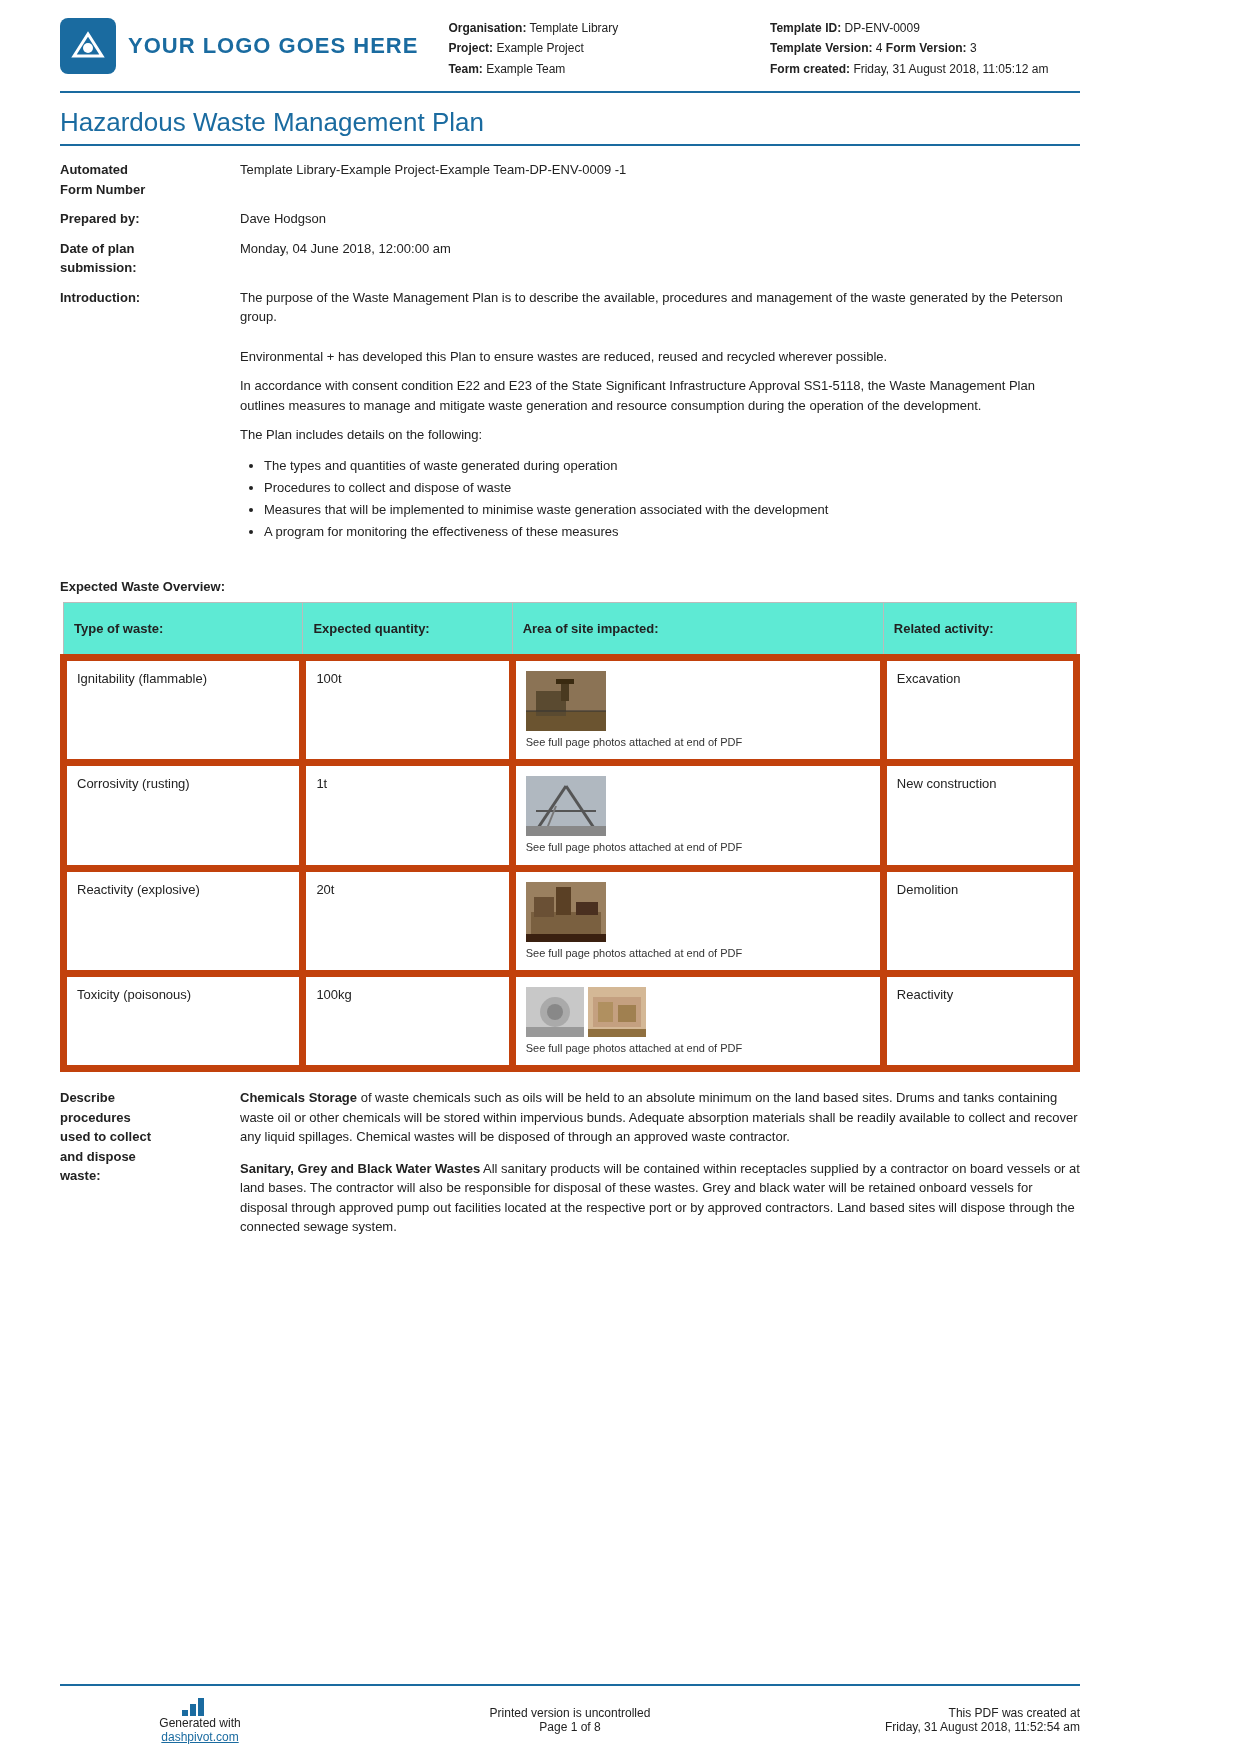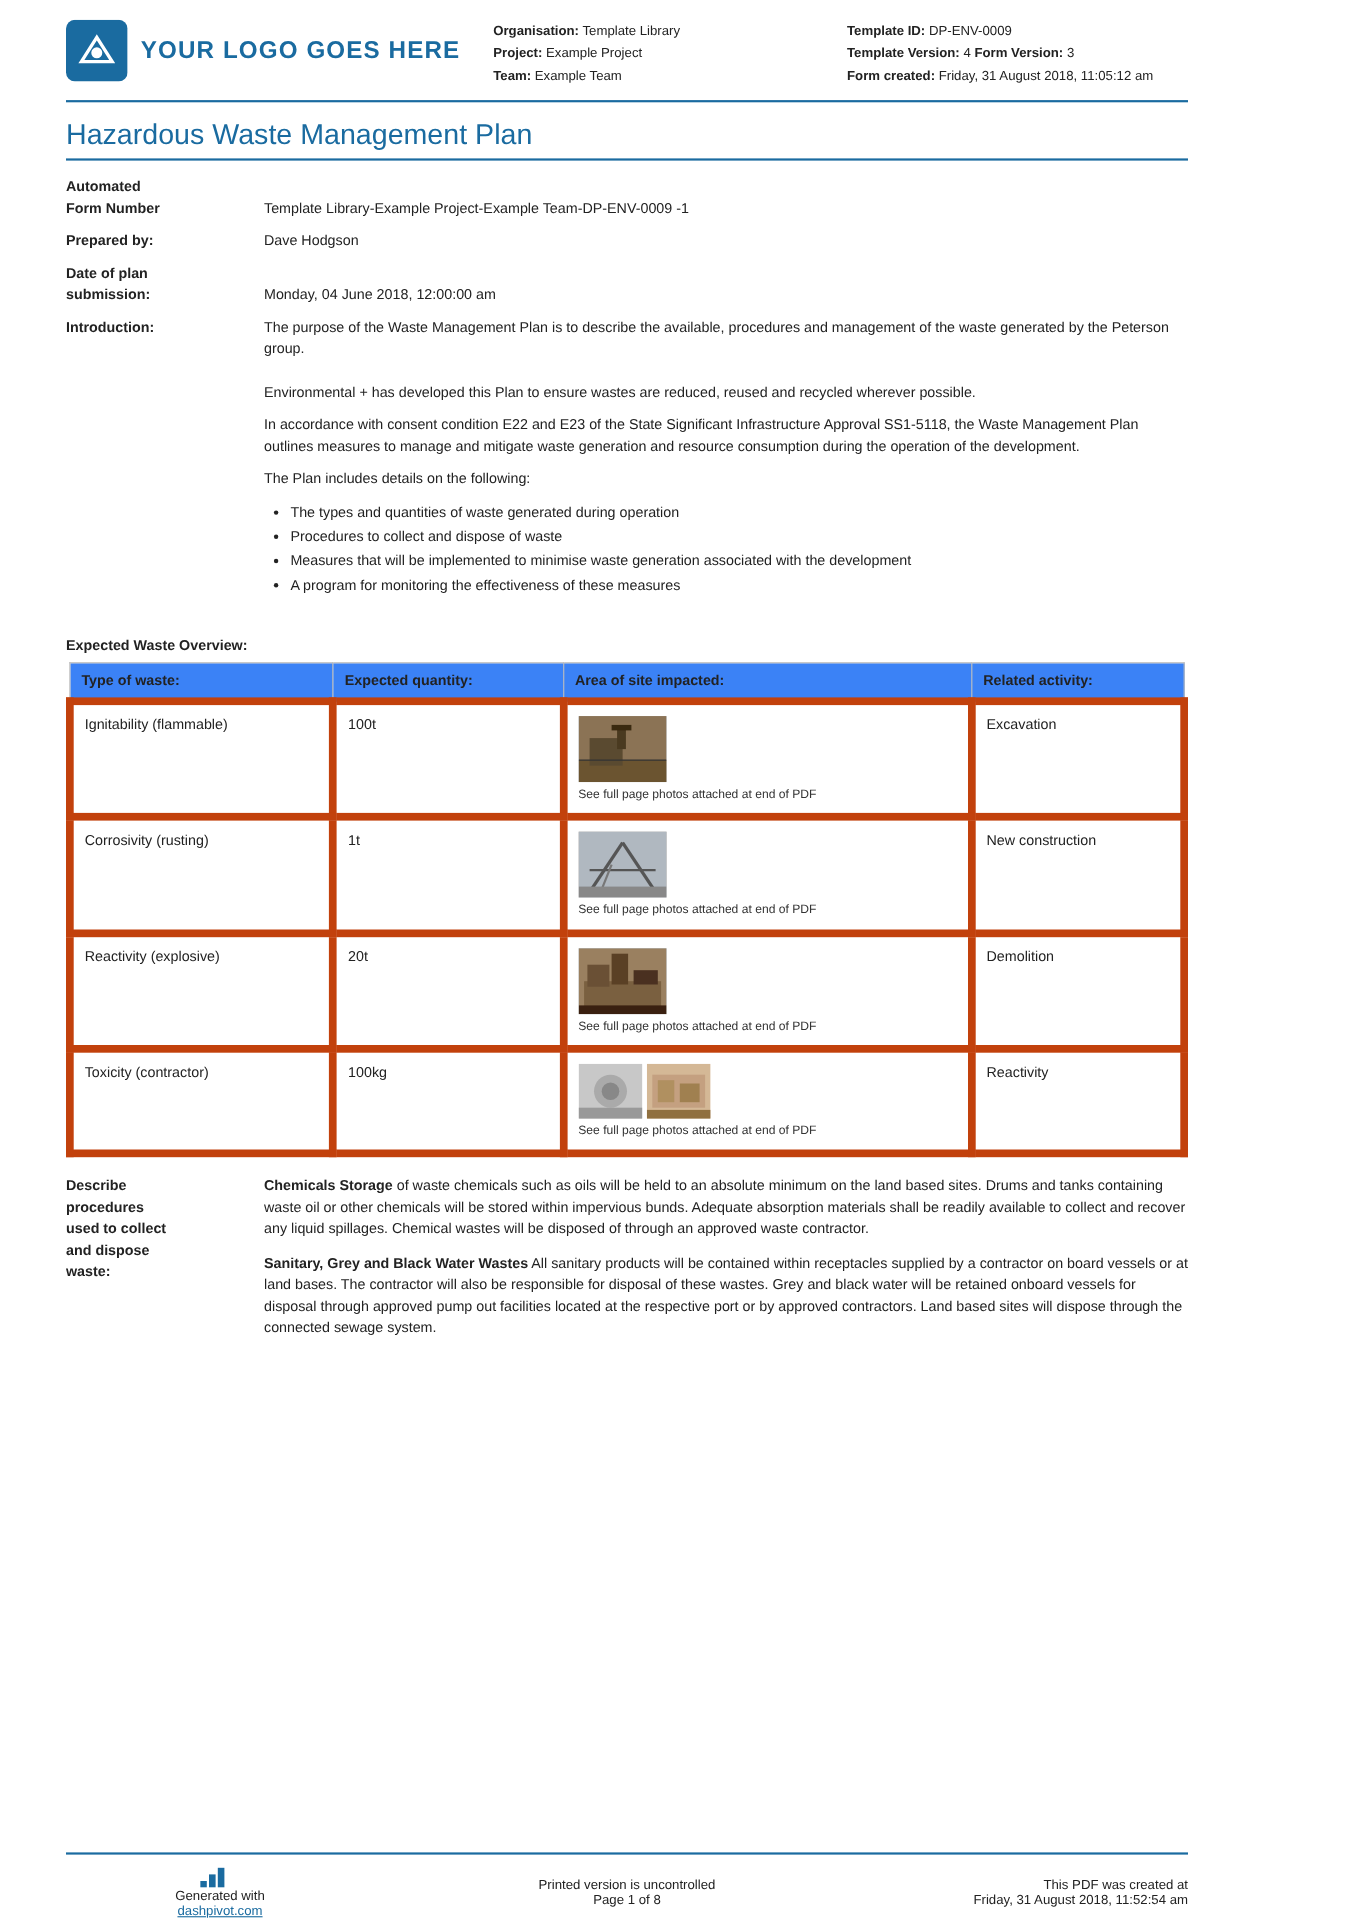--- a/index.html
+++ b/index.html
@@ -68,21 +68,21 @@
       color: #1a6ba0;
       border-bottom: 2px solid #1a6ba0;
       padding-bottom: 6px;
       margin-bottom: 14px;
     }
 
     
     .field-row {
       display: flex;
       margin-bottom: 10px;
-      align-items: flex-end;
+      align-items: flex-start;
     }
     .field-label {
       font-weight: bold;
       min-width: 180px;
       font-size: 13px;
       padding-right: 12px;
       line-height: 1.5;
     }
     .field-value {
       font-size: 13px;
@@ -117,23 +117,23 @@
       margin-bottom: 8px;
       margin-top: 16px;
     }
     .waste-table {
       width: 100%;
       border-collapse: collapse;
       font-size: 13px;
       margin-bottom: 16px;
     }
     .waste-table th {
-      background: #3b82f6;
+      background: #5eead4;
       border: 1px solid #bbb;
-      padding: 8px 10px;
+      padding: 18px 10px;
       font-weight: bold;
       text-align: left;
     }
     .waste-table td {
       border: 7px solid #c2410c;
       padding: 10px 10px;
       vertical-align: top;
     }
     .waste-table td.photo-cell {
       vertical-align: top;
@@ -357,21 +357,21 @@
     <rect x="30" y="5" width="15" height="28" fill="#5a4025"></rect>
     <rect x="50" y="20" width="22" height="13" fill="#4a3020"></rect>
     <rect x="0" y="52" width="80" height="8" fill="#3a2010"></rect>
   </svg></div>
       <div class="photo-caption">See full page photos attached at end of PDF</div>
     </div>
           </td>
           <td>Demolition</td>
         </tr>
         <tr>
-          <td>Toxicity (contractor)</td>
+          <td>Toxicity (poisonous)</td>
           <td>100kg</td>
           <td class="photo-cell">
             <div class="photo-placeholder">
       <div class="photo-img-double">
                 <svg class="photo-svg-small" viewBox="0 0 58 50">
     <rect width="58" height="50" fill="#c8c8c8"></rect>
     <circle cx="29" cy="25" r="15" fill="#aaa"></circle>
     <circle cx="29" cy="25" r="8" fill="#888"></circle>
     <rect x="0" y="40" width="58" height="10" fill="#999"></rect>
   </svg>

